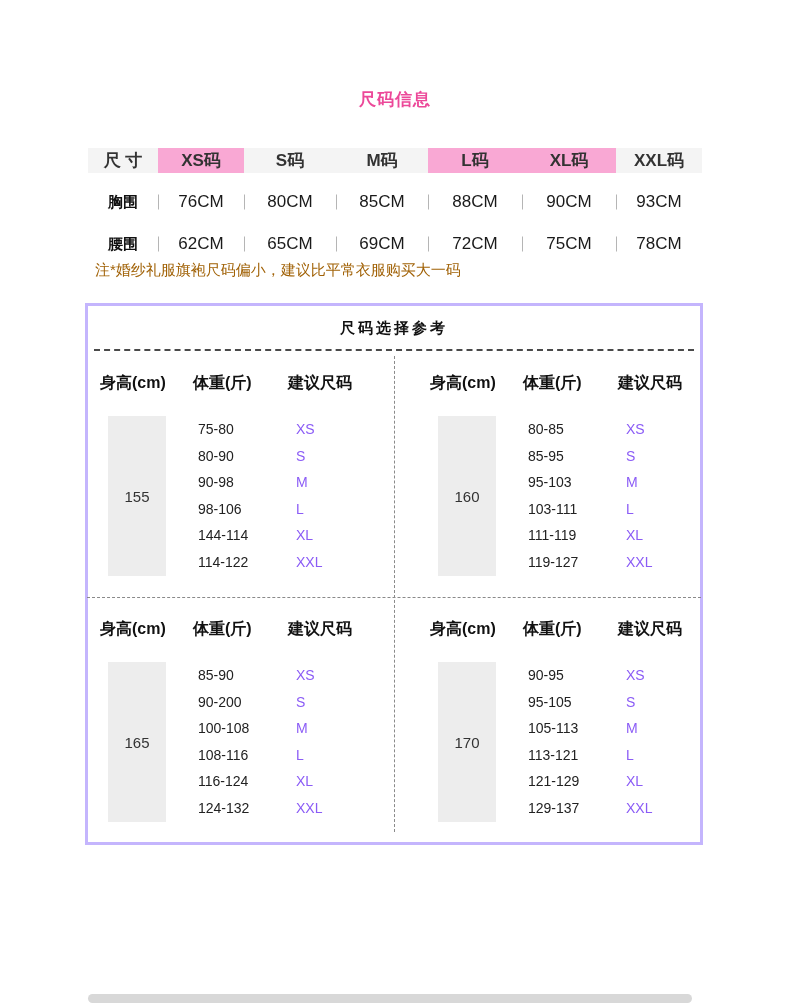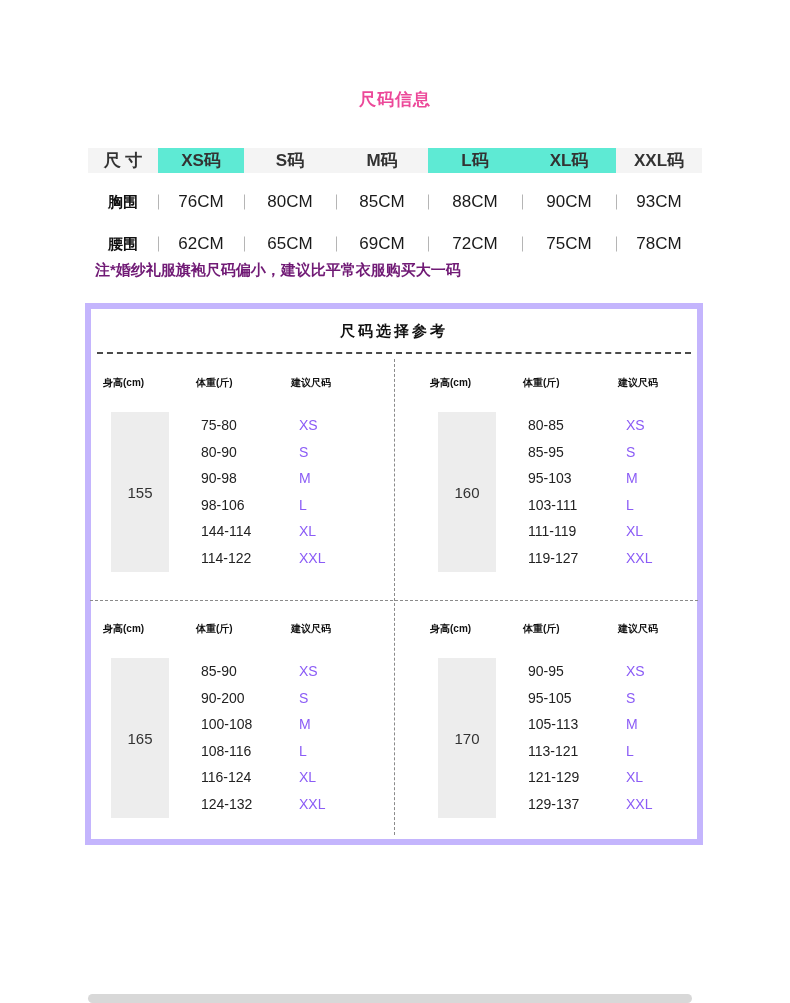--- a/index.html
+++ b/index.html
@@ -8,39 +8,39 @@
   .page { position:relative; width:790px; height:1003px; background:#fff; overflow:hidden; margin:0 auto; }
 
   .page-title { position:absolute; top:88px; left:0; width:100%; text-align:center;
                 font-size:17px; font-weight:bold; letter-spacing:1px; color:#ec4899; }
 
   
   .size-table { position:absolute; top:148px; left:88px; width:614px; }
   .st-header { display:flex; height:25px; }
   .st-hcell { font-size:17px; font-weight:bold; color:#333; text-align:center; line-height:25px; background:#f4f4f4; }
   .c0{width:70px}.c1{width:86px}.c2{width:92px}.c3{width:92px}.c4{width:94px}.c5{width:94px}.c6{width:86px}
-  .st-hcell.c1,.st-hcell.c4,.st-hcell.c5 { background:#5eead4; }
+  .st-hcell.c1,.st-hcell.c4,.st-hcell.c5 { background:#f9a8d4; }
   .st-row { display:flex; margin-top:16px; height:26px; align-items:center; }
   .row-label { font-size:15px; font-weight:bold; color:#111; text-align:center; line-height:26px; }
   .st-cell { position:relative; text-align:center; font-size:17px; color:#1a1a1a; line-height:26px; }
   .sep { position:absolute; left:0; top:50%; transform:translateY(-50%); width:1px; height:15px; background:#b5b5b5; }
 
-  .note { position:absolute; top:261px; left:95px; font-size:15px; font-weight:bold; color:#701a75; }
+  .note { position:absolute; top:261px; left:95px; font-size:15px; font-weight:normal; color:#a16207; }
 
   
   .ref-box { position:absolute; top:303px; left:85px; width:618px; height:542px;
-             border:6px solid #c4b5fd; background:#fff; }
+             border:3px solid #c4b5fd; background:#fff; }
   .ref-title { margin-top:13px; text-align:center; font-size:15px; font-weight:bold; letter-spacing:3px; color:#111; }
   .ref-divider { margin:11px 6px 0; border-top:2px dashed #4a4a4a; height:0; }
   .ref-grid { position:relative; display:grid; grid-template-columns:1fr 1fr; grid-template-rows:246px 243px; height:489px; }
   .v-divider { position:absolute; left:50%; top:5px; bottom:8px; width:0; border-left:1px dashed #8a8a8a; }
   .h-divider { position:absolute; left:-1px; right:-1px; top:246px; height:0; border-top:1px dashed #8a8a8a; }
   .ref-section { padding-left:12px; overflow:hidden; }
   .ref-section.right { padding-left:36px; }
-  .sec-headers { display:flex; padding-top:22px; font-size:10px; font-weight:bold; color:#111; }
+  .sec-headers { display:flex; padding-top:22px; font-size:16px; font-weight:bold; color:#111; }
   .sec-h1 { width:93px; } .sec-h2 { width:95px; }
   .sec-body { display:flex; margin-top:22px; }
   .height-block { width:58px; height:160px; margin-left:8px; background:#ededed;
                   display:flex; align-items:center; justify-content:center; font-size:15px; color:#333; }
   .wcol { width:68px; margin-left:32px; font-size:14px; color:#222; }
   .scol { margin-left:30px; font-size:14px; color:#8b5cf6; }
   .wrow,.srow { height:26.5px; line-height:26.5px; white-space:nowrap; }
 
   .bottom-bar { position:absolute; left:88px; top:994px; width:604px; height:9px;
                 border-radius:5px; background:#d8d8d8; }

